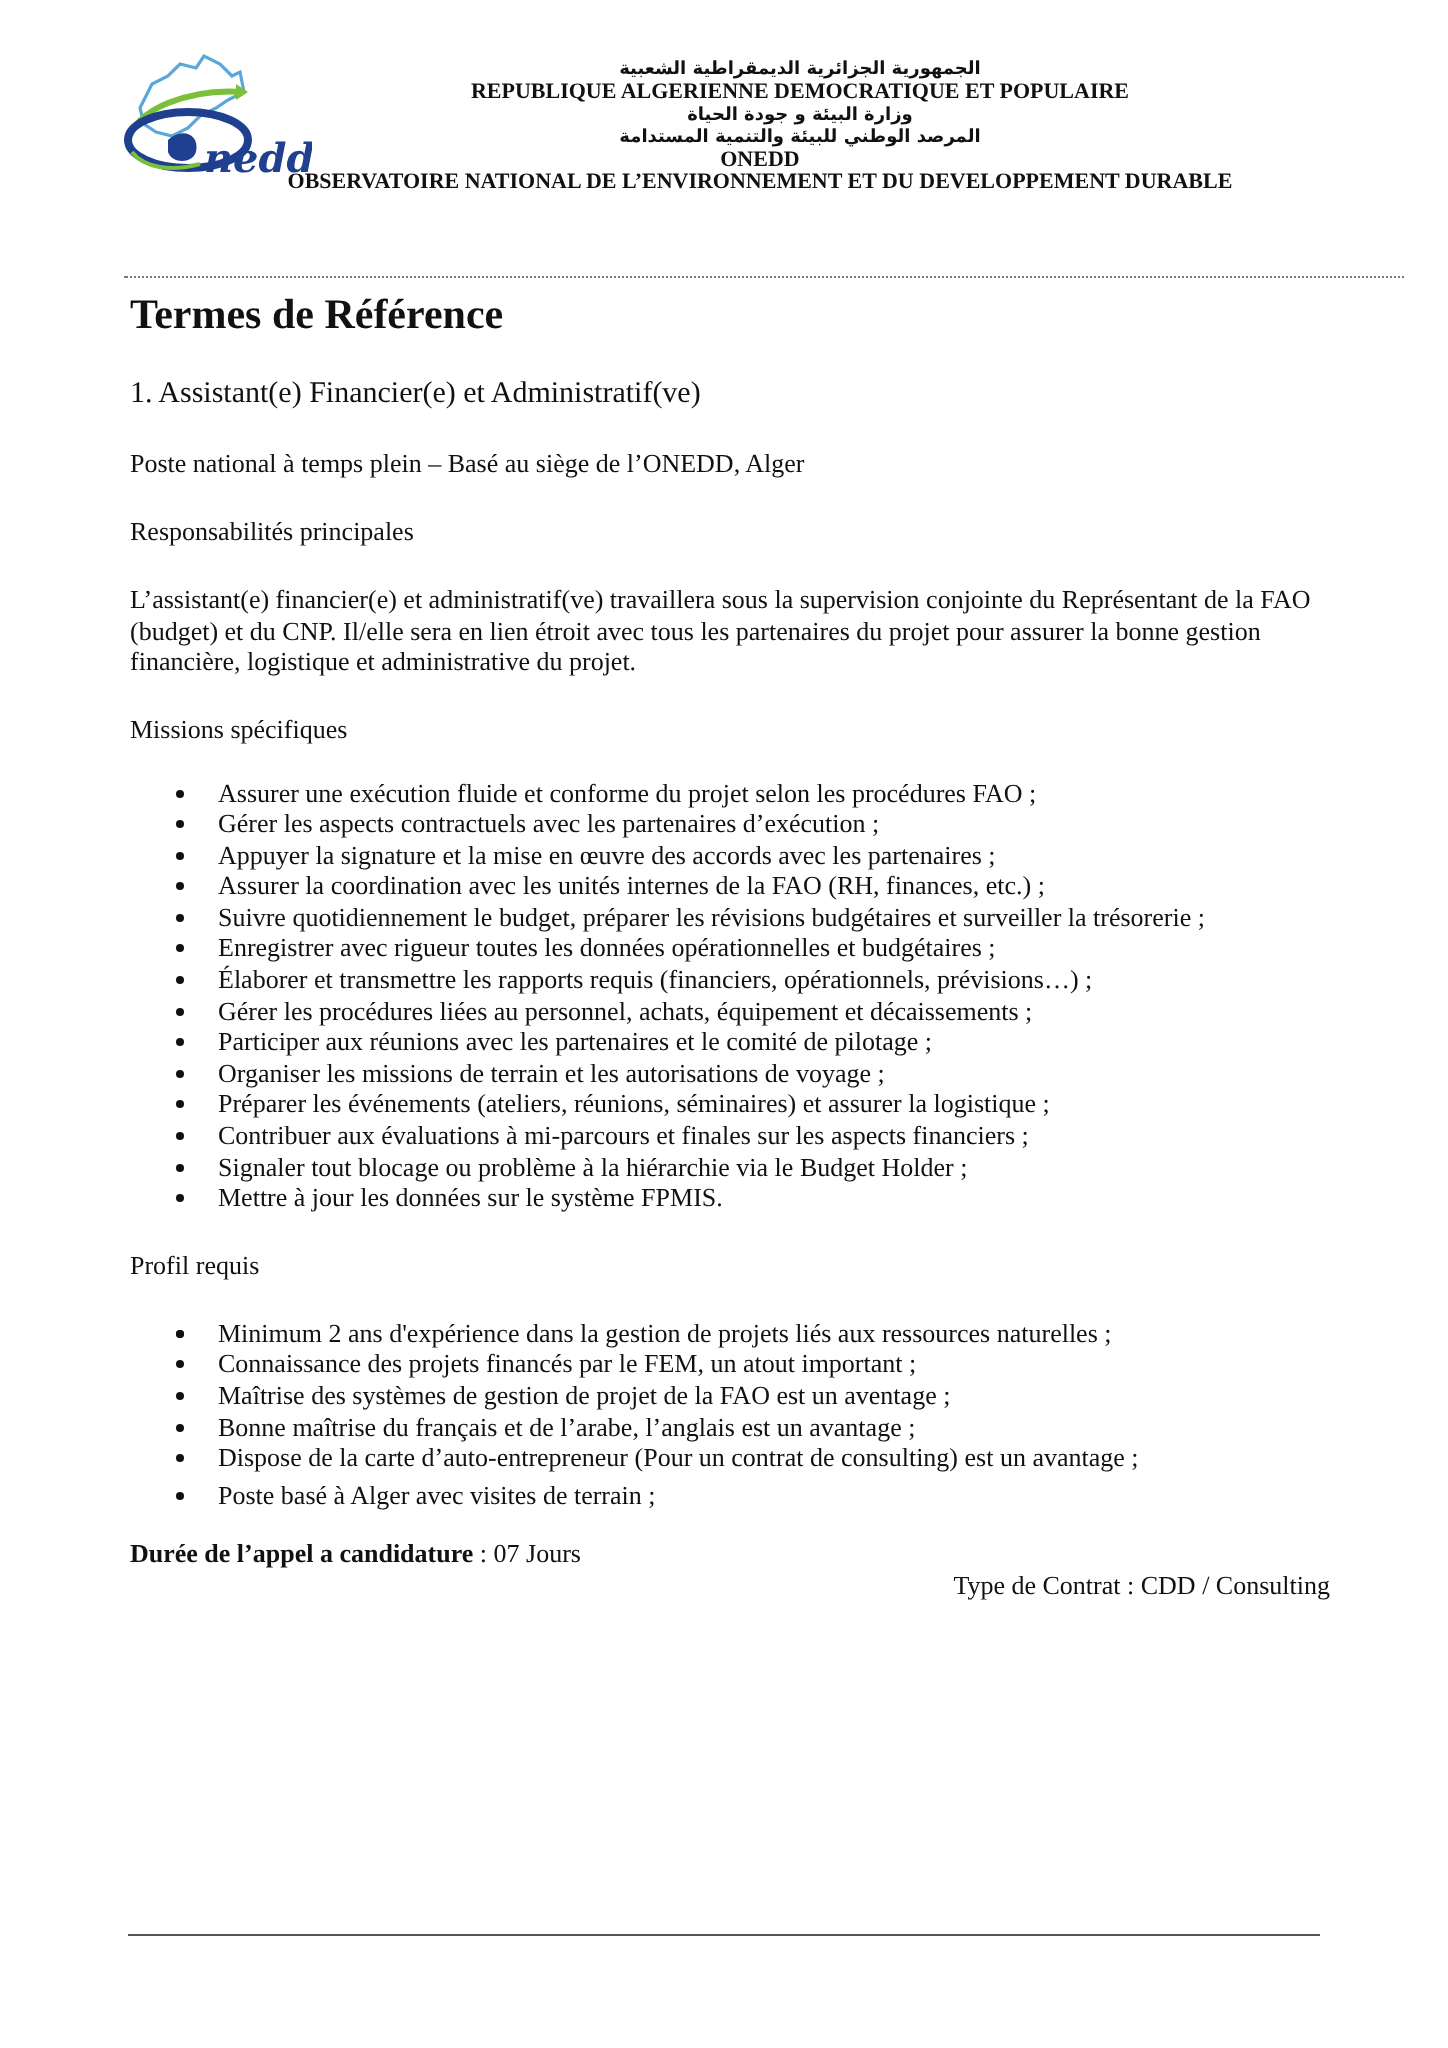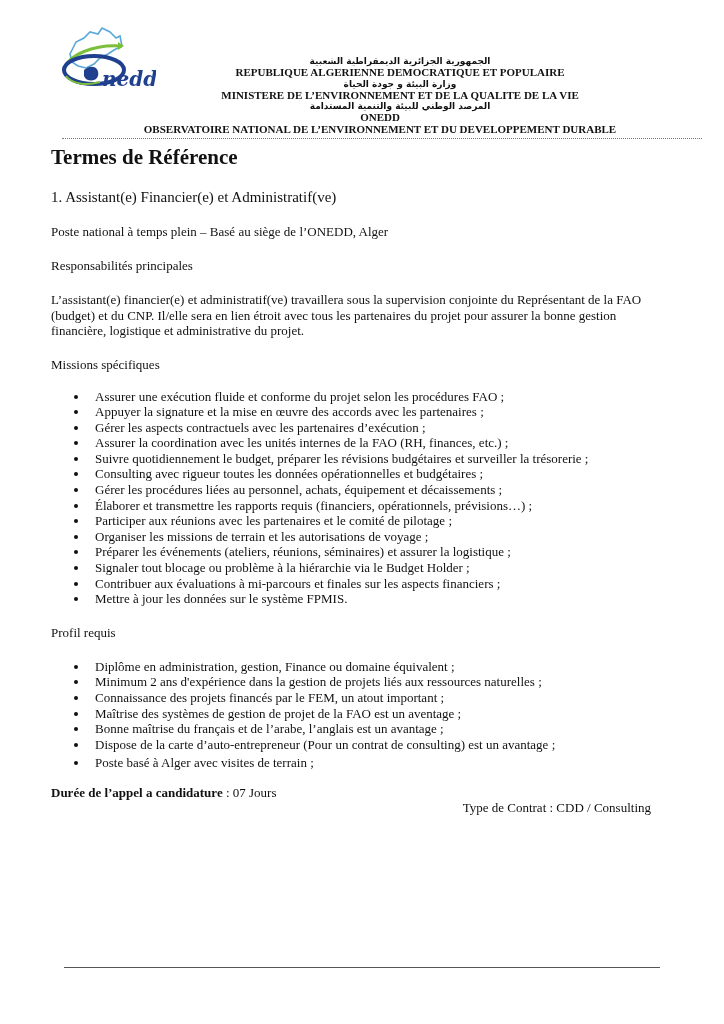--- a/index.html
+++ b/index.html
@@ -25,21 +25,21 @@
       position: absolute;
       left: 56px;
       top: 24px;
       width: 100px;
       height: 72px;
     }
     .header {
       position: absolute;
       left: 60px;
       width: 640px;
-      top: 56px;
+      top: 30px;
       text-align: center;
     }
     .hdr-ar {
       font-family: "DejaVu Sans", sans-serif;
       font-size: 9px;
       font-weight: bold;
       line-height: 11px;
       direction: rtl;
       unicode-bidi: plaintext;
       text-align: center;
@@ -57,21 +57,21 @@
       position: absolute;
       left: 62px;
       top: 138px;
       width: 640px;
       border-top: 1px dotted #777;
     }
 
     
     .content {
       position: absolute;
-      left: 51px;
+      left: 65px;
       top: 140px;
       width: 600px;
     }
     .doc-title {
       font-size: 21px;
       font-weight: bold;
       margin: 0;
       line-height: 34px;
     }
     .h1 {
@@ -137,56 +137,55 @@
       <path d="M28 46 C 34 40, 44 42, 42 52 C 40 58, 30 58, 28 52 Z" fill="#1f3f8f"></path>
       <path d="M10 52 C 16 60, 30 62, 44 58" fill="none" stroke="#7bbf3a" stroke-width="2"></path>
       <text x="46" y="62" font-family="DejaVu Serif, serif" font-style="italic" font-weight="bold" font-size="20" fill="#1f3f8f">nedd</text>
     </svg>
   </div>
 
   <div class="header">
     <div class="hdr-ar">الجمهورية الجزائرية الديمقراطية الشعبية</div>
     <div class="hdr-fr">REPUBLIQUE ALGERIENNE DEMOCRATIQUE ET POPULAIRE</div>
     <div class="hdr-ar">وزارة البيئة و جودة الحياة</div>
-    <div class="hdr-fr">MINISTERE DE L’ENVIRONNEMENT ET DE LA QUALITE DE LA VIE</div>
     <div class="hdr-ar">المرصد الوطني للبيئة والتنمية المستدامة</div>
     <div class="hdr-fr wide">ONEDD</div>
     <div class="hdr-fr wide">OBSERVATOIRE NATIONAL DE L’ENVIRONNEMENT ET DU DEVELOPPEMENT DURABLE</div>
   </div>
   <div class="hdr-rule"></div>
 
   <div class="content">
     <h1 class="doc-title">Termes de Référence</h1>
     <h2 class="h1">1. Assistant(e) Financier(e) et Administratif(ve)</h2>
     <div class="subh">Poste national à temps plein – Basé au siège de l’ONEDD, Alger</div>
 
     <div class="subh">Responsabilités principales</div>
     <p class="para" style="margin-top:18px;">L’assistant(e) financier(e) et administratif(ve) travaillera sous la supervision conjointe du Représentant de la FAO (budget) et du CNP. Il/elle sera en lien étroit avec tous les partenaires du projet pour assurer la bonne gestion financière, logistique et administrative du projet.</p>
 
     <div class="subh">Missions spécifiques</div>
     <ul class="bullets" style="margin-top:16px;">
       <li><span class="dot"></span><span>Assurer une exécution fluide et conforme du projet selon les procédures FAO ;</span></li>
+      <li><span class="dot"></span><span>Gérer les aspects contractuels avec les partenaires d’exécution ;</span></li>
       <li><span class="dot"></span><span>Appuyer la signature et la mise en œuvre des accords avec les partenaires ;</span></li>
-      <li><span class="dot"></span><span>Gérer les aspects contractuels avec les partenaires d’exécution ;</span></li>
       <li><span class="dot"></span><span>Assurer la coordination avec les unités internes de la FAO (RH, finances, etc.) ;</span></li>
       <li><span class="dot"></span><span>Suivre quotidiennement le budget, préparer les révisions budgétaires et surveiller la trésorerie ;</span></li>
-      <li><span class="dot"></span><span>Consulting avec rigueur toutes les données opérationnelles et budgétaires ;</span></li>
+      <li><span class="dot"></span><span>Enregistrer avec rigueur toutes les données opérationnelles et budgétaires ;</span></li>
+      <li><span class="dot"></span><span>Élaborer et transmettre les rapports requis (financiers, opérationnels, prévisions…) ;</span></li>
       <li><span class="dot"></span><span>Gérer les procédures liées au personnel, achats, équipement et décaissements ;</span></li>
-      <li><span class="dot"></span><span>Élaborer et transmettre les rapports requis (financiers, opérationnels, prévisions…) ;</span></li>
       <li><span class="dot"></span><span>Participer aux réunions avec les partenaires et le comité de pilotage ;</span></li>
       <li><span class="dot"></span><span>Organiser les missions de terrain et les autorisations de voyage ;</span></li>
       <li><span class="dot"></span><span>Préparer les événements (ateliers, réunions, séminaires) et assurer la logistique ;</span></li>
+      <li><span class="dot"></span><span>Contribuer aux évaluations à mi-parcours et finales sur les aspects financiers ;</span></li>
       <li><span class="dot"></span><span>Signaler tout blocage ou problème à la hiérarchie via le Budget Holder ;</span></li>
-      <li><span class="dot"></span><span>Contribuer aux évaluations à mi-parcours et finales sur les aspects financiers ;</span></li>
       <li><span class="dot"></span><span>Mettre à jour les données sur le système FPMIS.</span></li>
     </ul>
 
     <div class="subh">Profil requis</div>
     <ul class="bullets" style="margin-top:18px;">
-      <li><span class="dot"></span><span>Diplôme en administration, gestion, Finance ou domaine équivalent ;</span></li>
+      <li><span class="dot"></span></li>
       <li><span class="dot"></span><span>Minimum 2 ans d'expérience dans la gestion de projets liés aux ressources naturelles ;</span></li>
       <li><span class="dot"></span><span>Connaissance des projets financés par le FEM, un atout important ;</span></li>
       <li><span class="dot"></span><span>Maîtrise des systèmes de gestion de projet de la FAO est un aventage ;</span></li>
       <li><span class="dot"></span><span>Bonne maîtrise du français et de l’arabe, l’anglais est un avantage ;</span></li>
       <li><span class="dot"></span><span>Dispose de la carte d’auto-entrepreneur (Pour un contrat de consulting) est un avantage ;</span></li>
       <li style="margin-top:3px;"><span class="dot"></span><span>Poste basé à Alger avec visites de terrain ;</span></li>
     </ul>
 
     <p class="para" style="margin-top:14px;"><b>Durée de l’appel a candidature</b><span> : 07 Jours</span></p>
 

